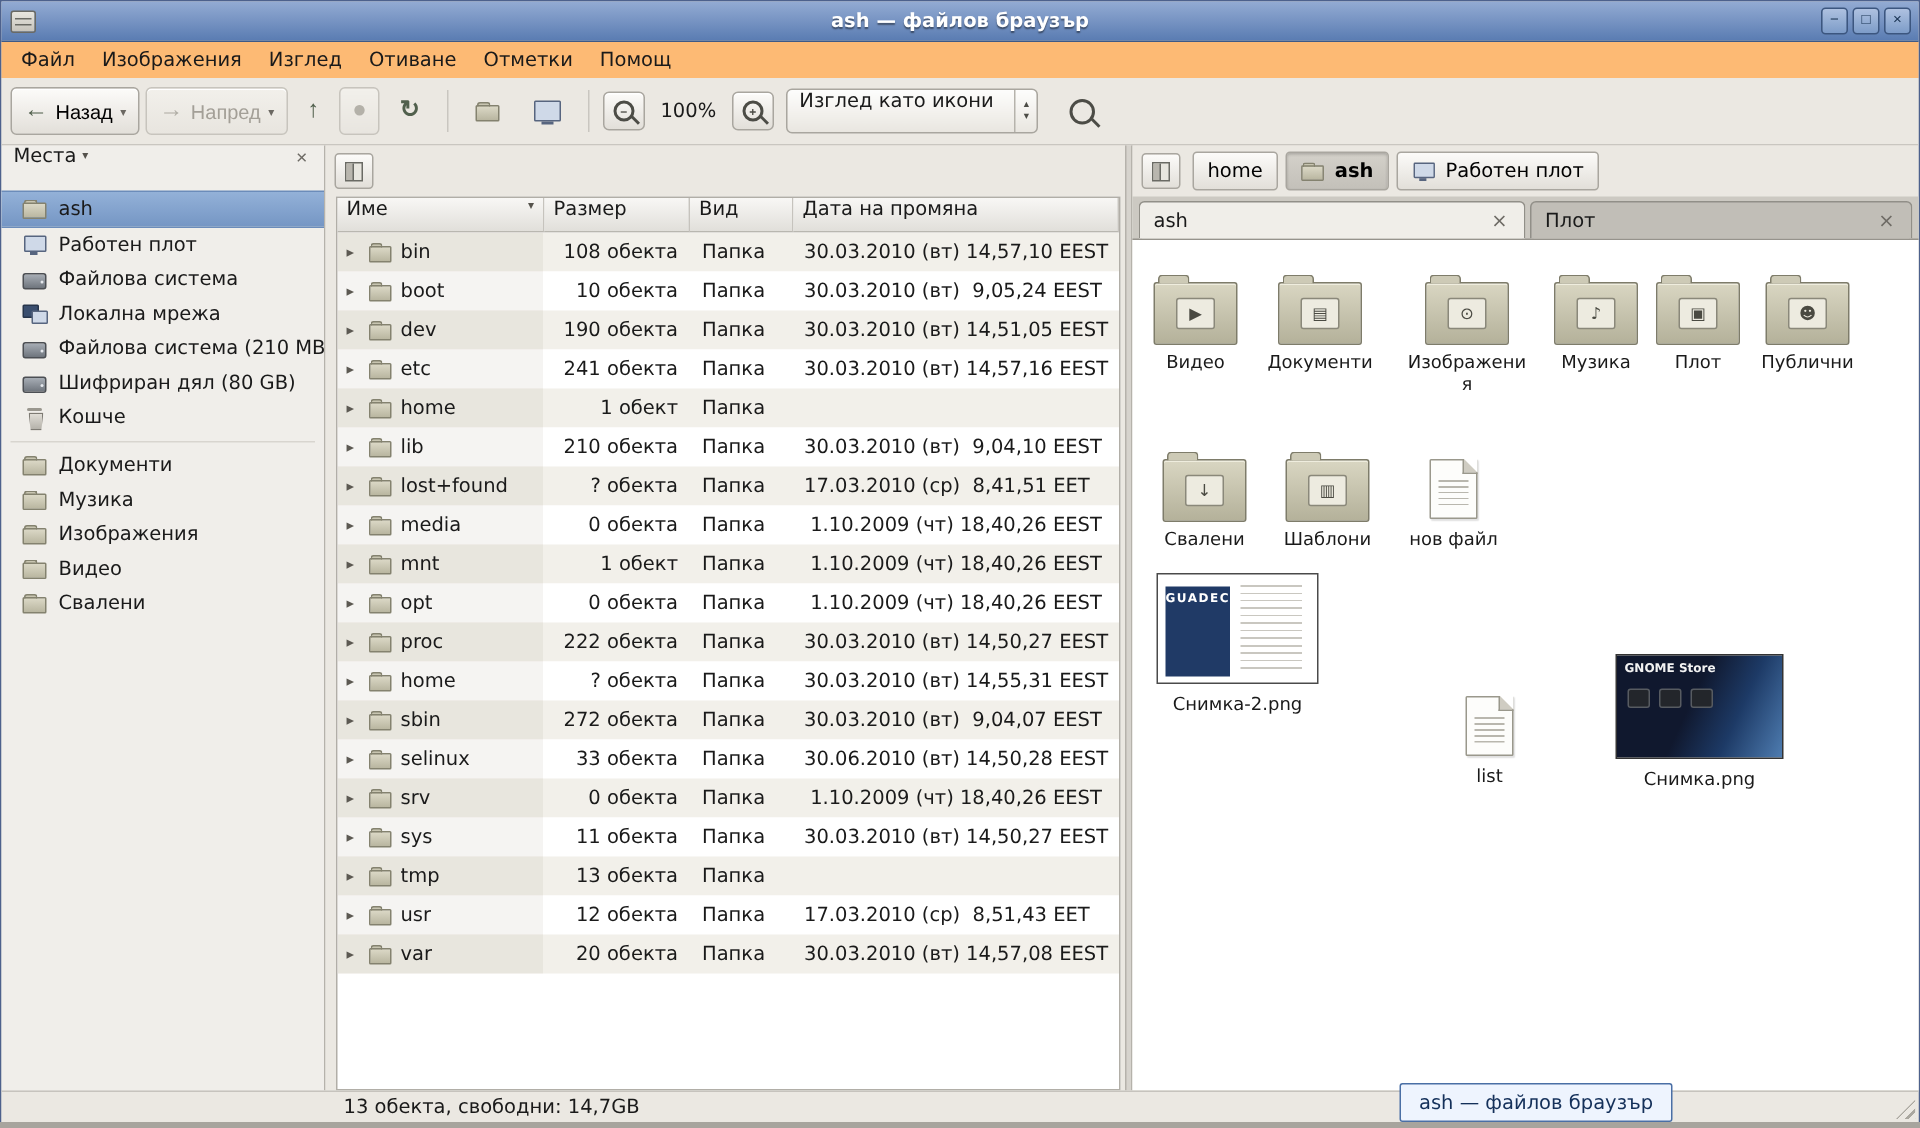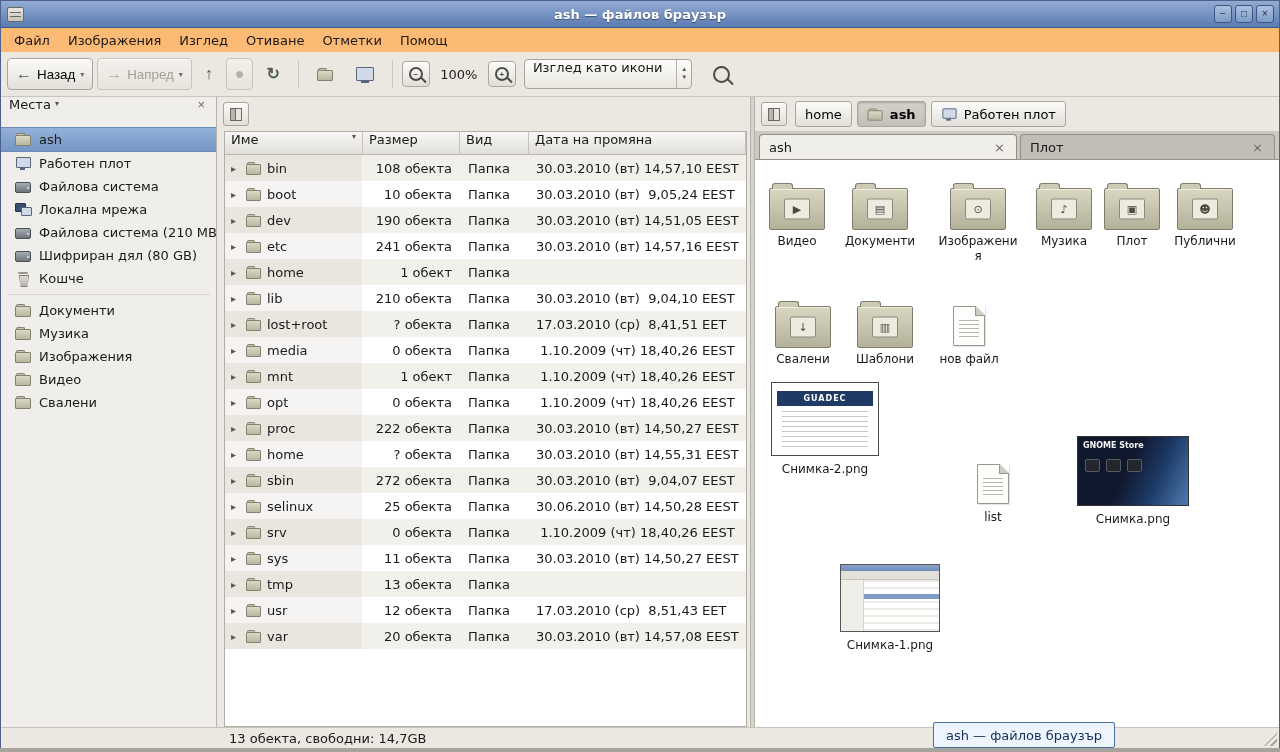--- a/index.html
+++ b/index.html
@@ -115,21 +115,21 @@
   .big-folder{width:54px;height:40px;background:linear-gradient(#d9d6c2,#b4b19a);border:1px solid #7e7c6a;border-radius:2px;position:relative;box-shadow:inset 0 1px 0 #efedde;margin-top:6px}
   .big-folder::before{content:"";position:absolute;top:-6px;left:2px;width:19px;height:5px;background:#cdcab6;border:1px solid #7e7c6a;border-bottom:none;border-radius:3px 3px 0 0}
   .emblem{position:absolute;left:50%;top:50%;transform:translate(-50%,-50%);width:24px;height:19px;background:#edebe0;border:1px solid #8a887a;border-radius:2px;display:flex;align-items:center;justify-content:center;font-size:11px;color:#4a4a42}
   .doc-icon{width:30px;height:38px;background:#fdfdfb;border:1px solid #9a988c;position:relative;border-radius:1px;box-shadow:1px 1px 1px rgba(0,0,0,.12);margin-bottom:2px}
   .doc-icon::before{content:"";position:absolute;top:-1px;right:-1px;width:9px;height:9px;background:linear-gradient(225deg,#fff 48%,#cfccc2 52%);border-left:1px solid #9a988c;border-bottom:1px solid #9a988c}
   .doc-icon::after{content:"";position:absolute;left:5px;right:5px;top:13px;height:17px;background:repeating-linear-gradient(#b9b7ae 0 1px,transparent 1px 4px)}
   .icon-label{margin-top:4px;font-size:12px;text-align:center;line-height:1.25;overflow-wrap:anywhere;max-width:100%}
 
   
   .thumb{margin-bottom:2px}
-  .t-guadec{width:96px;height:64px;background:#fff;border:1px solid #4a4a4a;display:flex;flex-direction:column;padding:4px 5px;gap:2px}
+  .t-guadec{width:96px;height:64px;background:#fff;border:1px solid #4a4a4a;display:flex;flex-direction:row;padding:4px 5px;gap:2px}
   .tg-banner{background:#203a66;color:#fff;font-size:8px;font-weight:bold;text-align:center;letter-spacing:1px;padding:3px 0;margin-top:4px}
   .tg-lines{flex:1;background:repeating-linear-gradient(#c9c7c0 0 1px,transparent 1px 5px);margin:3px 5px}
   .t-store{width:100px;height:60px;background:linear-gradient(115deg,#10182e 45%,#1d3a66 70%,#4e7cb0 100%);border:1px solid #333;padding:4px 5px;color:#fff}
   .ts-text{font-size:8px;font-weight:bold;color:#f2f2f2}
   .ts-shirts{display:flex;gap:6px;margin-top:9px;padding-left:2px}
   .shirt{width:13px;height:11px;background:#23262b;border:1px solid #575b61;border-radius:2px}
   .t-window{width:98px;height:66px;background:#fff;border:1px solid #555;display:flex;flex-direction:column}
   .tw-title{height:6px;background:linear-gradient(#8ba3c9,#6d8cba);flex:none}
   .tw-tool{height:8px;background:#e3e0da;border-bottom:1px solid #c6c3bd;flex:none}
   .tw-body{flex:1;display:flex}
@@ -330,21 +330,21 @@
                 <div class="cell c-size">1 обект</div>
                 <div class="cell c-type">Папка</div>
               </div>
               <div class="lrow even">
                 <div class="cell c-name"><span class="expander">▸</span><span class="row-folder"></span><span>lib</span></div>
                 <div class="cell c-size">210 обекта</div>
                 <div class="cell c-type">Папка</div>
                 <div class="cell c-date">30.03.2010 (вт)  9,04,10 EEST</div>
               </div>
               <div class="lrow odd">
-                <div class="cell c-name"><span class="expander">▸</span><span class="row-folder"></span><span>lost+root</span></div>
+                <div class="cell c-name"><span class="expander">▸</span><span class="row-folder"></span><span>lost+found</span></div>
                 <div class="cell c-size">? обекта</div>
                 <div class="cell c-type">Папка</div>
                 <div class="cell c-date">17.03.2010 (ср)  8,41,51 EET</div>
               </div>
               <div class="lrow even">
                 <div class="cell c-name"><span class="expander">▸</span><span class="row-folder"></span><span>media</span></div>
                 <div class="cell c-size">0 обекта</div>
                 <div class="cell c-type">Папка</div>
                 <div class="cell c-date"> 1.10.2009 (чт) 18,40,26 EEST</div>
               </div>
@@ -373,21 +373,21 @@
                 <div class="cell c-date">30.03.2010 (вт) 14,55,31 EEST</div>
               </div>
               <div class="lrow odd">
                 <div class="cell c-name"><span class="expander">▸</span><span class="row-folder"></span><span>sbin</span></div>
                 <div class="cell c-size">272 обекта</div>
                 <div class="cell c-type">Папка</div>
                 <div class="cell c-date">30.03.2010 (вт)  9,04,07 EEST</div>
               </div>
               <div class="lrow even">
                 <div class="cell c-name"><span class="expander">▸</span><span class="row-folder"></span><span>selinux</span></div>
-                <div class="cell c-size">25 обекта</div>
+                <div class="cell c-size">33 обекта</div>
                 <div class="cell c-type">Папка</div>
                 <div class="cell c-date">30.06.2010 (вт) 14,50,28 EEST</div>
               </div>
               <div class="lrow odd">
                 <div class="cell c-name"><span class="expander">▸</span><span class="row-folder"></span><span>srv</span></div>
                 <div class="cell c-size">0 обекта</div>
                 <div class="cell c-type">Папка</div>
                 <div class="cell c-date"> 1.10.2009 (чт) 18,40,26 EEST</div>
               </div>
               <div class="lrow even">
@@ -540,35 +540,20 @@
                   <div class="ts-text">GNOME Store</div>
                   <div class="ts-shirts">
                     <span class="shirt"></span>
                     <span class="shirt"></span>
                     <span class="shirt"></span>
                   </div>
                 </div>
               </div>
               <div class="icon-label">Снимка.png</div>
             </div>
-            <div class="icon-item thumb-item" style="left: 82px; top: 404px; width: 106px;">
-              <div class="icon-wrap">
-                <div class="thumb t-window">
-                  <div class="tw-title"></div>
-                  <div class="tw-tool"></div>
-                  <div class="tw-body">
-                    <div class="tw-side"></div>
-                    <div class="tw-main">
-                      <div class="tw-sel"></div>
-                    </div>
-                  </div>
-                </div>
-              </div>
-              <div class="icon-label">Снимка-1.png</div>
-            </div>
           </div>
       </div>
     </div>
 
     <div class="statusbar">
       <span>13 обекта, свободни: 14,7GB</span>
       <div class="grip"></div>
     </div>
   </div>
 

